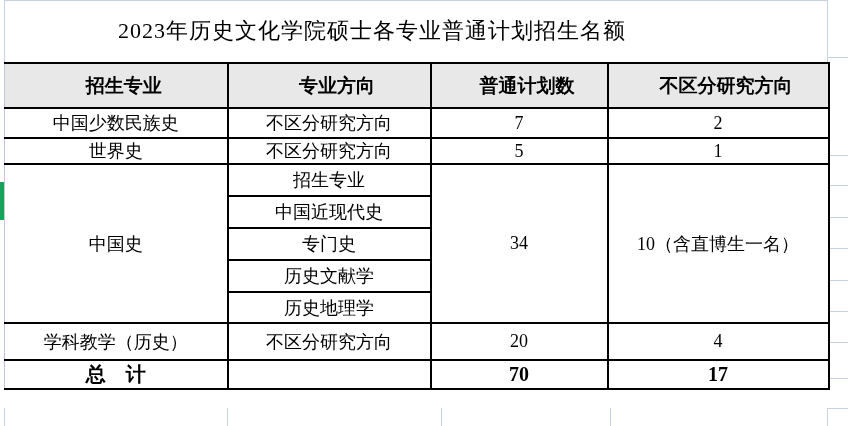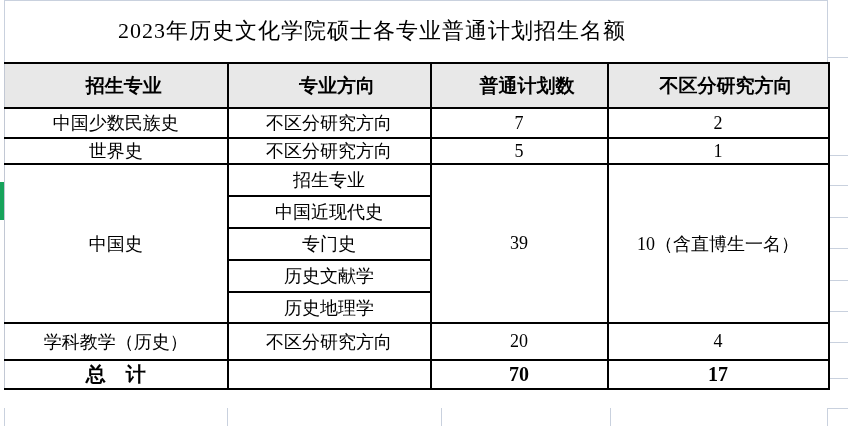--- a/index.html
+++ b/index.html
@@ -106,21 +106,21 @@
       </tr>
       <tr class="r-std2">
         <td class="edge-l">世界史</td>
         <td>不区分研究方向</td>
         <td class="num">5</td>
         <td class="num">1</td>
       </tr>
       <tr class="r-sub">
         <td class="edge-l" rowspan="5">中国史</td>
         <td>招生专业</td>
-        <td class="num" rowspan="5">39</td>
+        <td class="num" rowspan="5">34</td>
         <td class="num" rowspan="5">10（含直博生一名）</td>
       </tr>
       <tr class="r-sub">
         <td>中国近现代史</td>
       </tr>
       <tr class="r-sub">
         <td>专门史</td>
       </tr>
       <tr class="r-sub">
         <td>历史文献学</td>

